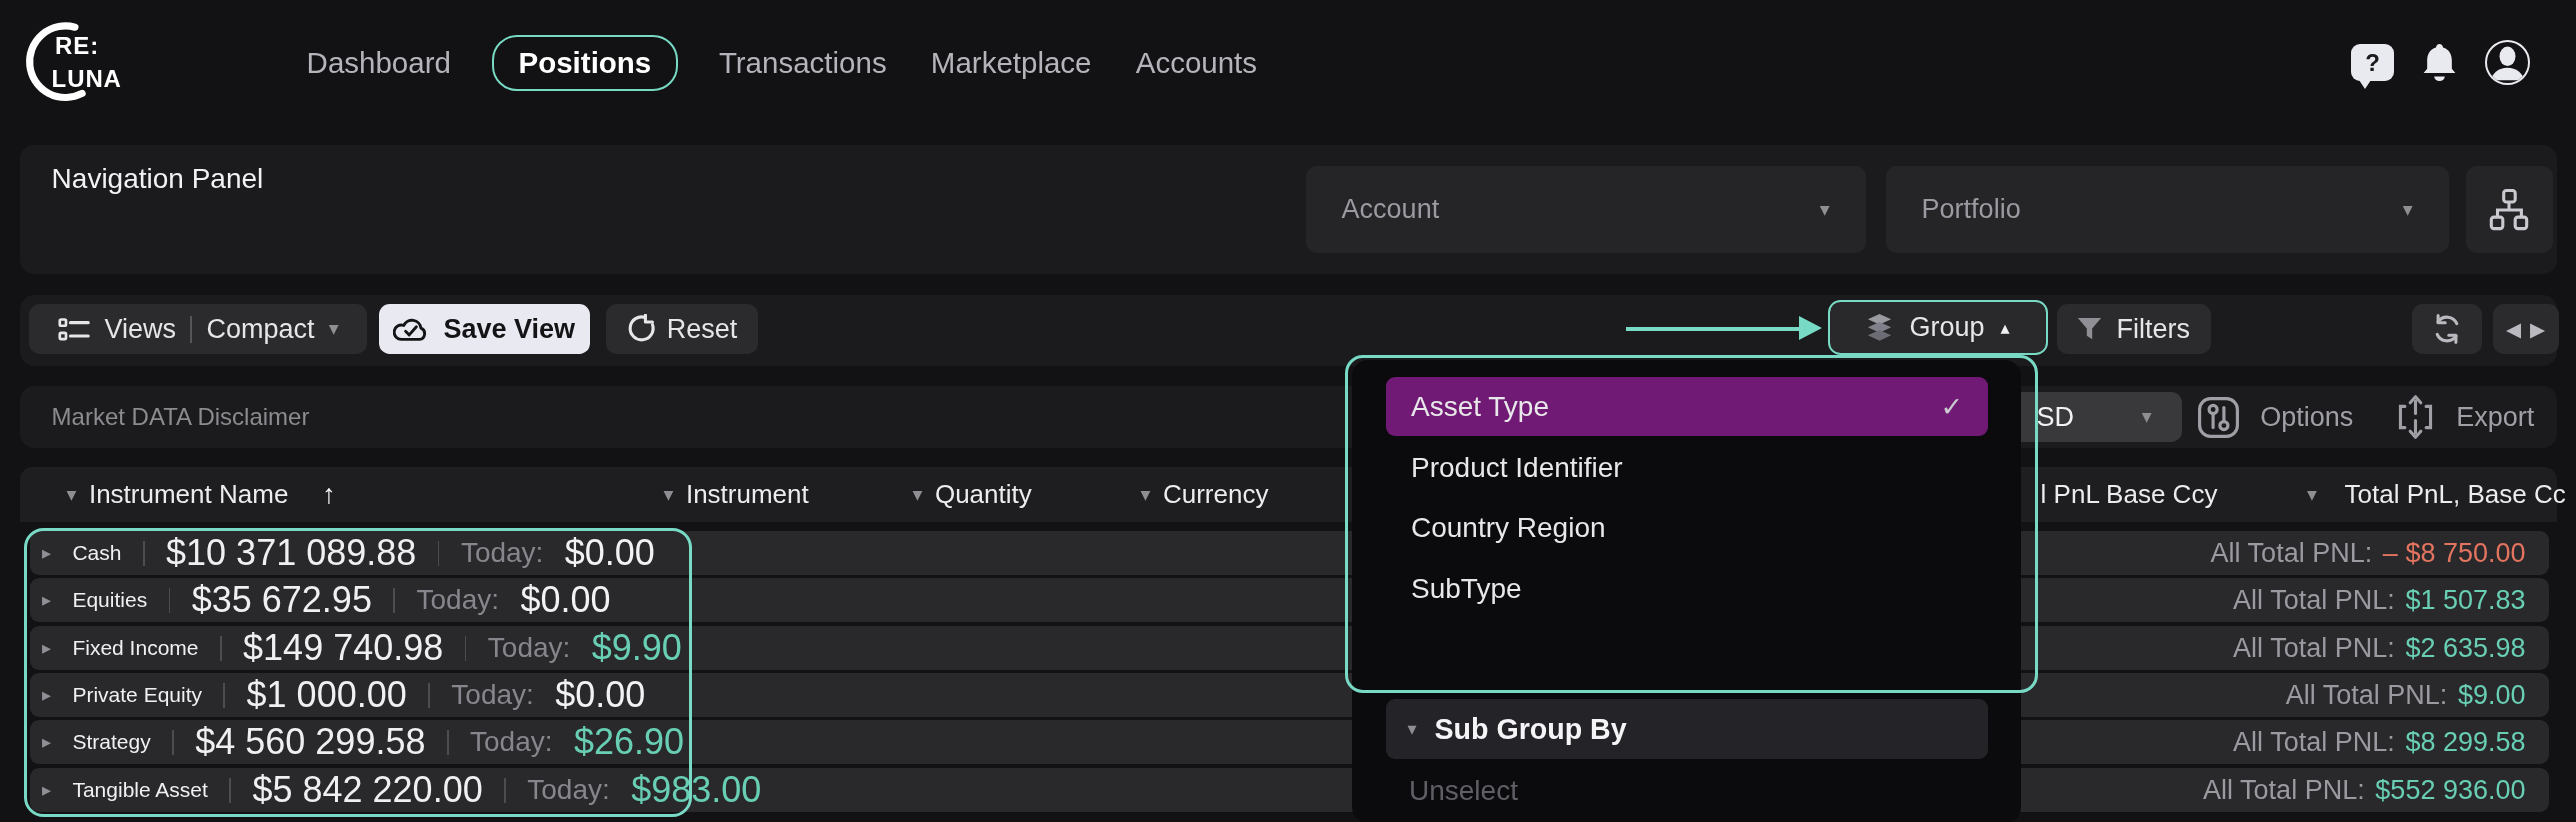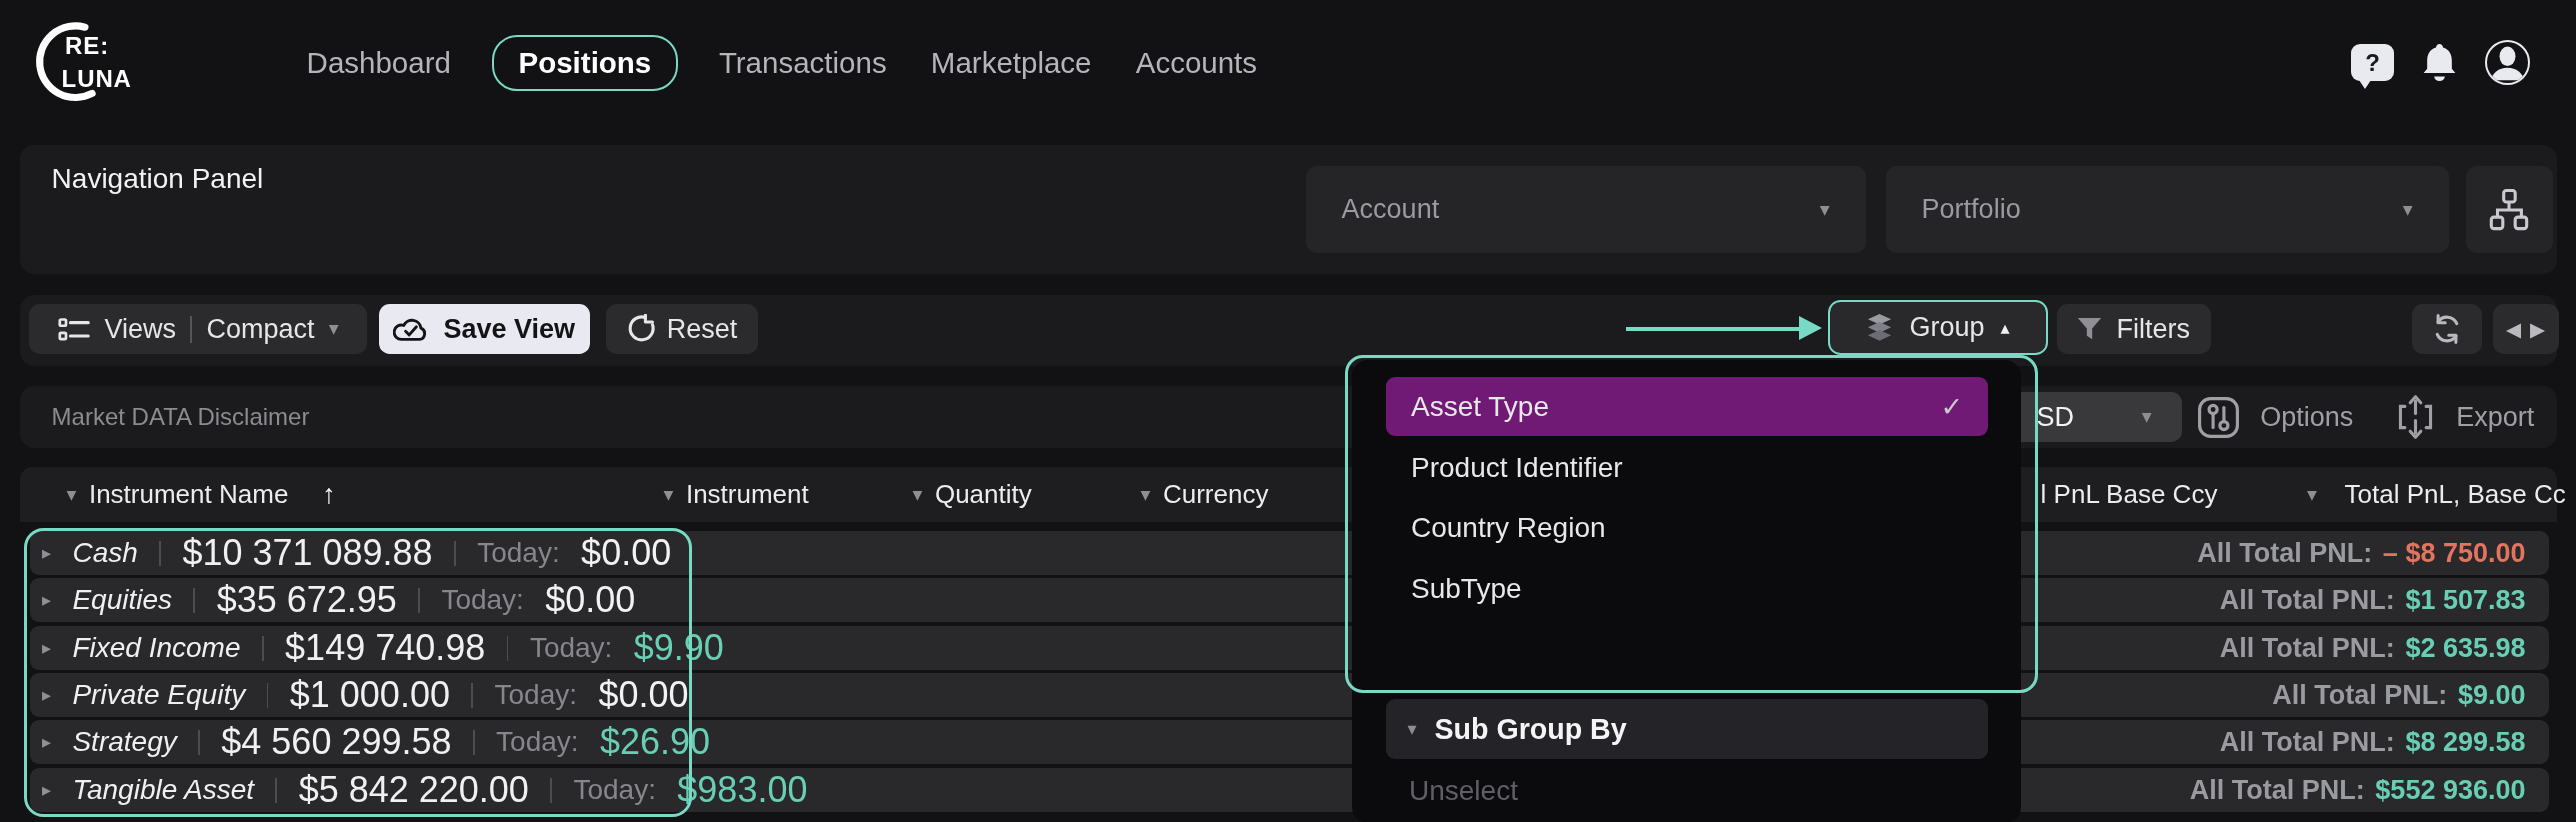--- a/index.html
+++ b/index.html
@@ -2,21 +2,21 @@
 <html style="font-size:14.3px"><head>
 <meta charset="utf-8">
 <style>
   * { margin:0; padding:0; box-sizing:border-box; }
   html,body { width:2576px; height:823px; background:#0f0f11; overflow:hidden;
               font-family:"Liberation Sans", sans-serif; }
   .abs { position:absolute; }
   #canvas { position:relative; width:2576px; height:823px; background:#121214; }
 
   
-  .brand { left:33px; top:19.6px; width:152px; height:89px; }
+  .brand { left:23px; top:19.6px; width:152px; height:89px; }
   .brand svg { position:absolute; left:0; top:0; }
   .brand .l1 { position:absolute; left:32px; top:12.5px; color:#fff; font-size:24px; font-weight:bold; letter-spacing:0.9px;}
   .brand .l2 { position:absolute; left:28.6px; top:45px; color:#fff; font-size:24px; font-weight:bold; letter-spacing:0.9px;}
   .topnav { left:303px; top:0; height:125px; display:flex; align-items:center; gap:37px; }
   .nav-item { color:#b4b4ba; font-size:29.5px; padding:10.7px 3.6px; cursor:pointer; }
   .nav-item.active { color:#ffffff; font-weight:bold; border:2.7px solid #78d9c4; border-radius:25px; padding:9px 25px; }
   .top-icons { right:46px; top:0; height:125px; display:flex; align-items:center; gap:27px; }
   .help-bubble { position:relative; width:43px; height:37px; background:#e9e9f0; border-radius:9px;
                  display:flex; align-items:center; justify-content:center;
                  color:#1a1a1c; font-size:24px; font-weight:bold; }
@@ -47,25 +47,25 @@
   .vdiv { width:1.8px; height:27px; background:#55555a; }
 
   
   .thead { left:19.6px; top:467px; width:2537px; height:55px; background:#1e1e20; border-radius:12.5px 12.5px 0 0; }
   .th { position:absolute; top:0; height:55px; display:flex; align-items:center; gap:12.5px;
         color:#ececef; font-size:26px; white-space:nowrap; }
   .sort { color:#f5f5f7; font-size:27px; font-weight:normal; }
   .t-row { position:absolute; left:29.5px; width:2519px; height:44px; background:#29292b; border-radius:9px; }
   .row-left { position:absolute; left:12.5px; top:0; height:44px; display:flex; align-items:center; gap:21.4px; white-space:nowrap; }
   .row-left .tri { color:#8f8f95; font-size:18px; }
-  .row-left .nm { color:#f0f0f2; font-size:28px;font-style:italic; }
+  .row-left .nm { color:#f0f0f2; font-size:21px; }
   .row-left .val { color:#f0f0f2; font-size:36px; }
   .row-left .sep { width:1.8px; height:25px; background:#4c4c51; }
   .row-left .tl { color:#86868c; font-size:28px; }
-  .row-right { position:absolute; right:23px; top:0; height:44px; display:flex; align-items:center; gap:10.7px; white-space:nowrap; font-size:27px;font-weight:bold; }
+  .row-right { position:absolute; right:23px; top:0; height:44px; display:flex; align-items:center; gap:10.7px; white-space:nowrap; font-size:27px; }
   .row-right .pl { color:#9a9aa1; }
 
   
   .gmenu { left:1352px; top:360px; width:669px; height:463px; background:#0b0b0d; border-radius:16px; z-index:30; }
   .gm-item { position:absolute; left:34px; width:602px; height:59px; display:flex; align-items:center;
              color:#e8e8ea; font-size:28px; padding:0 25px; cursor:pointer; border-radius:9px; }
   .gm-item.sel { background:#701a75; justify-content:space-between; }
   .gm-check { color:#c9c9cf; font-size:27px; }
   .gm-subbar { position:absolute; left:34px; top:339px; width:602px; height:60px; background:#242428;
                border-radius:9px; display:flex; align-items:center; gap:18px; padding:0 21.4px; cursor:pointer; }

